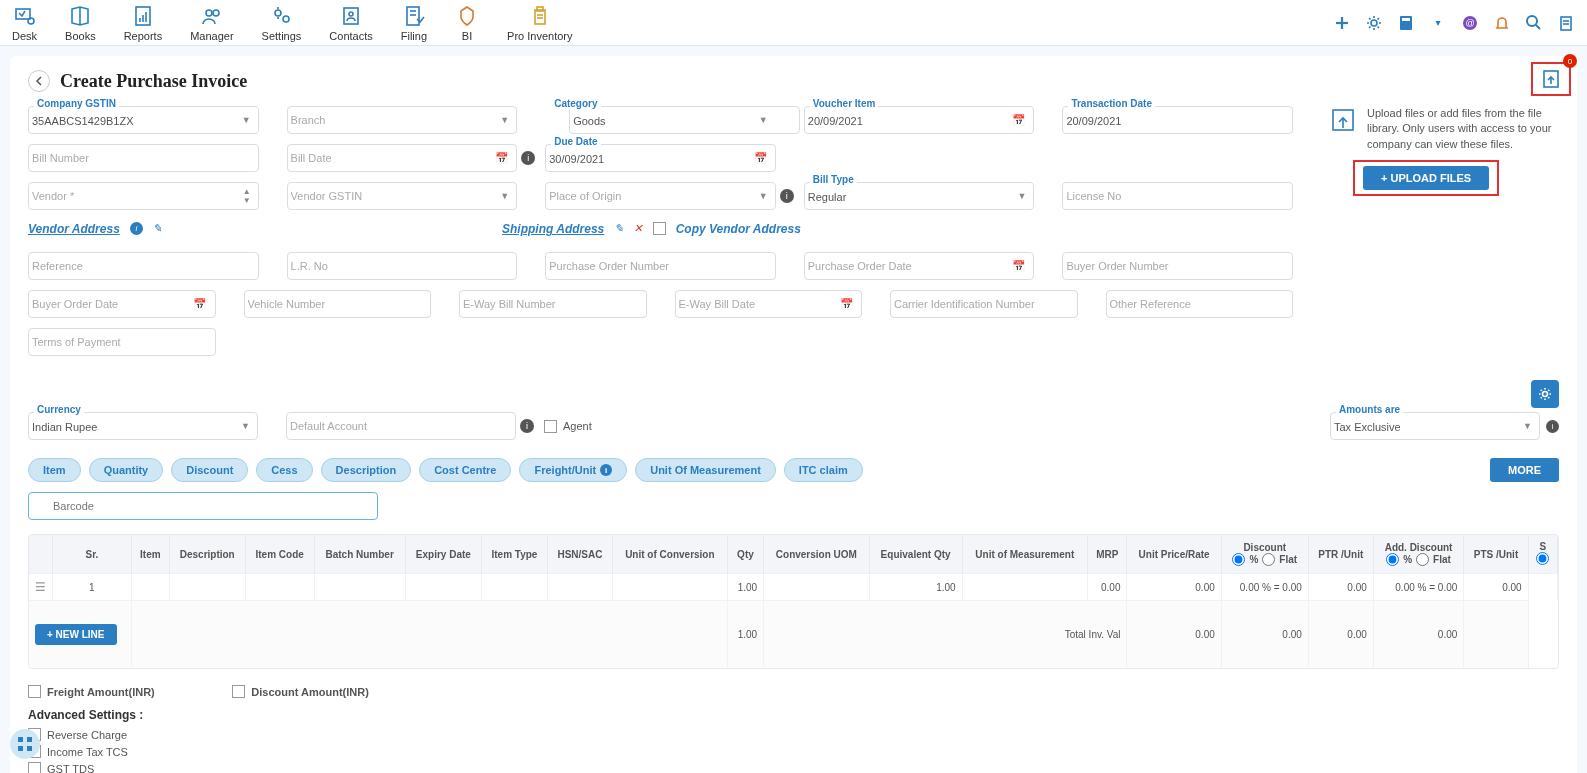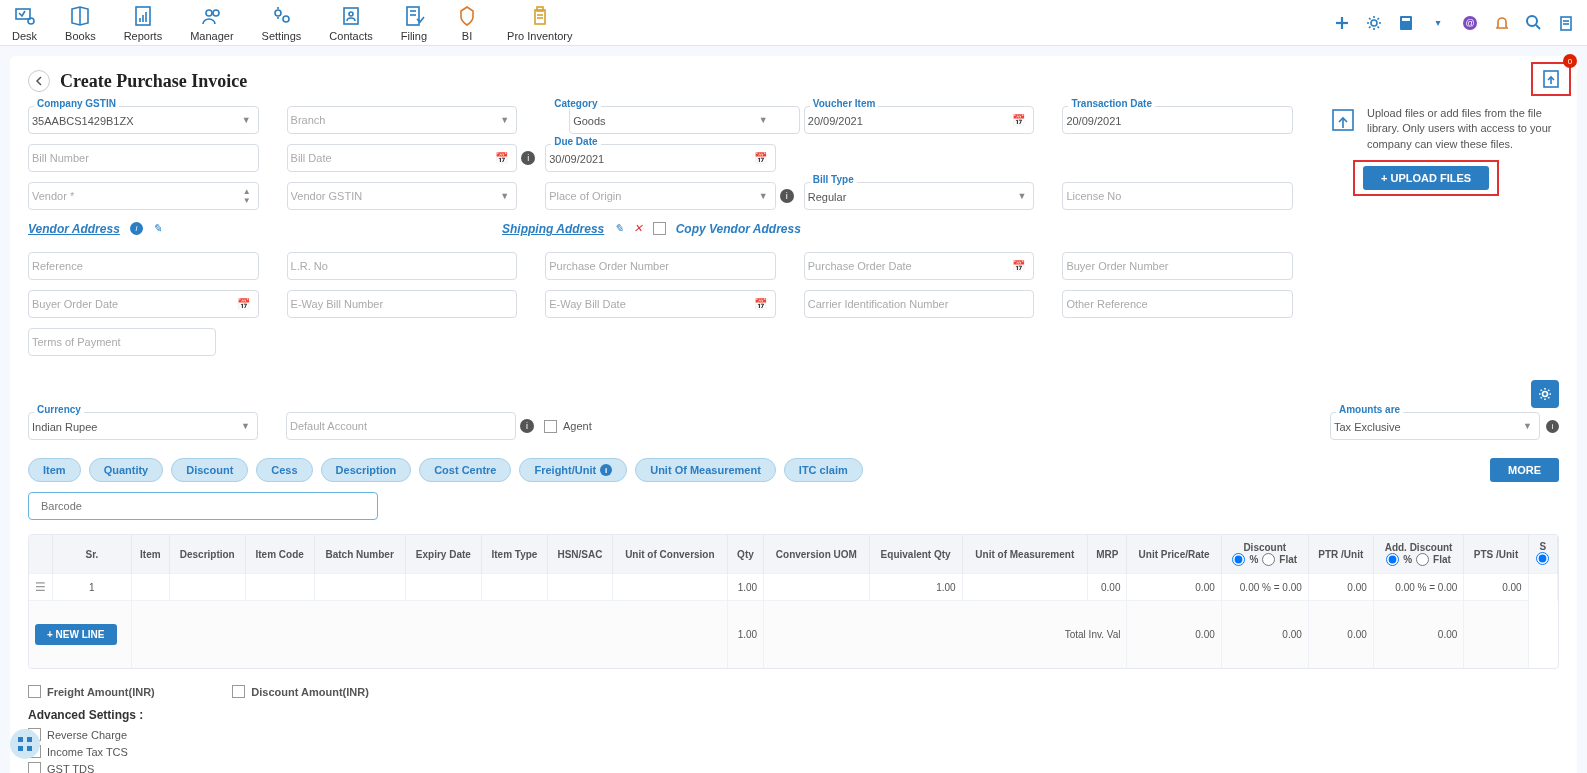--- a/index.html
+++ b/index.html
@@ -41,21 +41,21 @@
 .link { color:#2b7ec1; font-size:12px; font-weight:bold; text-decoration:underline; cursor:pointer; }
 .addr-row .spacer { width: 320px; }
 .small-icon { font-size:11px; cursor:pointer; }
 
 
 .pills-row { display:flex; align-items:center; gap:8px; margin: 18px 0 10px 0; }
 .pill { background:#cfe6f5; border:1px solid #a8d0e8; color:#2b7ec1; border-radius:14px; padding:5px 14px; font-size:11px; font-weight:bold; cursor:pointer; display:flex; align-items:center; gap:4px; }
 .btn-more { background:#2b7ec1; color:#fff; border:none; padding:6px 18px; font-size:11px; font-weight:bold; border-radius:3px; cursor:pointer; margin-left:auto; }
 
 
-.barcode { border:1px solid #69b3e0; border-radius:4px; width:350px; height:28px; padding:0 12px; font-size:11px; margin-bottom:14px; }
+.barcode { border:1px solid #69b3e0; border-radius:4px; width:350px; height:28px; padding:0 24px; font-size:11px; margin-bottom:14px; }
 
 
 .tbl-wrap { border:1px solid #e6eaf0; border-radius:4px; overflow:hidden; }
 table { width:100%; border-collapse:collapse; font-size:10px; }
 thead th { background:#f3f5f8; padding:6px 6px; text-align:center; color:#555; font-weight:bold; border-right:1px solid #e6eaf0; white-space:nowrap; }
 tbody td { padding:6px 6px; text-align:right; border-right:1px solid #eef1f5; border-top:1px solid #eef1f5; color:#555; }
 tbody td.c { text-align:center; }
 .radio-cell { display:flex; align-items:center; justify-content:center; gap:4px; }
 .radio-cell input { margin:0; }
 .newline-row td { background:#fff; padding:23px 6px; }
@@ -308,20 +308,21 @@
       <div class="form-row">
         <div class="field"><input class="input" placeholder="Reference" style=""></div>
         <div class="field"><input class="input" placeholder="L.R. No" style=""></div>
         <div class="field"><input class="input" placeholder="Purchase Order Number" style=""></div>
         <div class="field"><input class="input" placeholder="Purchase Order Date" style=""><span class="cal">📅</span></div>
         <div class="field"><input class="input" placeholder="Buyer Order Number" style=""></div>
       </div>
 
       <div class="form-row">
         <div class="field"><input class="input" placeholder="Buyer Order Date" style=""><span class="cal">📅</span></div>
+        <div class="field"><input class="input" placeholder="Vehicle Number" style=""></div>
         <div class="field"><input class="input" placeholder="E-Way Bill Number" style=""></div>
         <div class="field"><input class="input" placeholder="E-Way Bill Date" style=""><span class="cal">📅</span></div>
         <div class="field"><input class="input" placeholder="Carrier Identification Number" style=""></div>
         <div class="field"><input class="input" placeholder="Other Reference" style=""></div>
       </div>
 
       <div class="form-row">
         <div class="field" style="max-width:220px;"><input class="input" placeholder="Terms of Payment" style=""></div>
         <div class="field empty"></div>
             <div class="field empty"></div>

